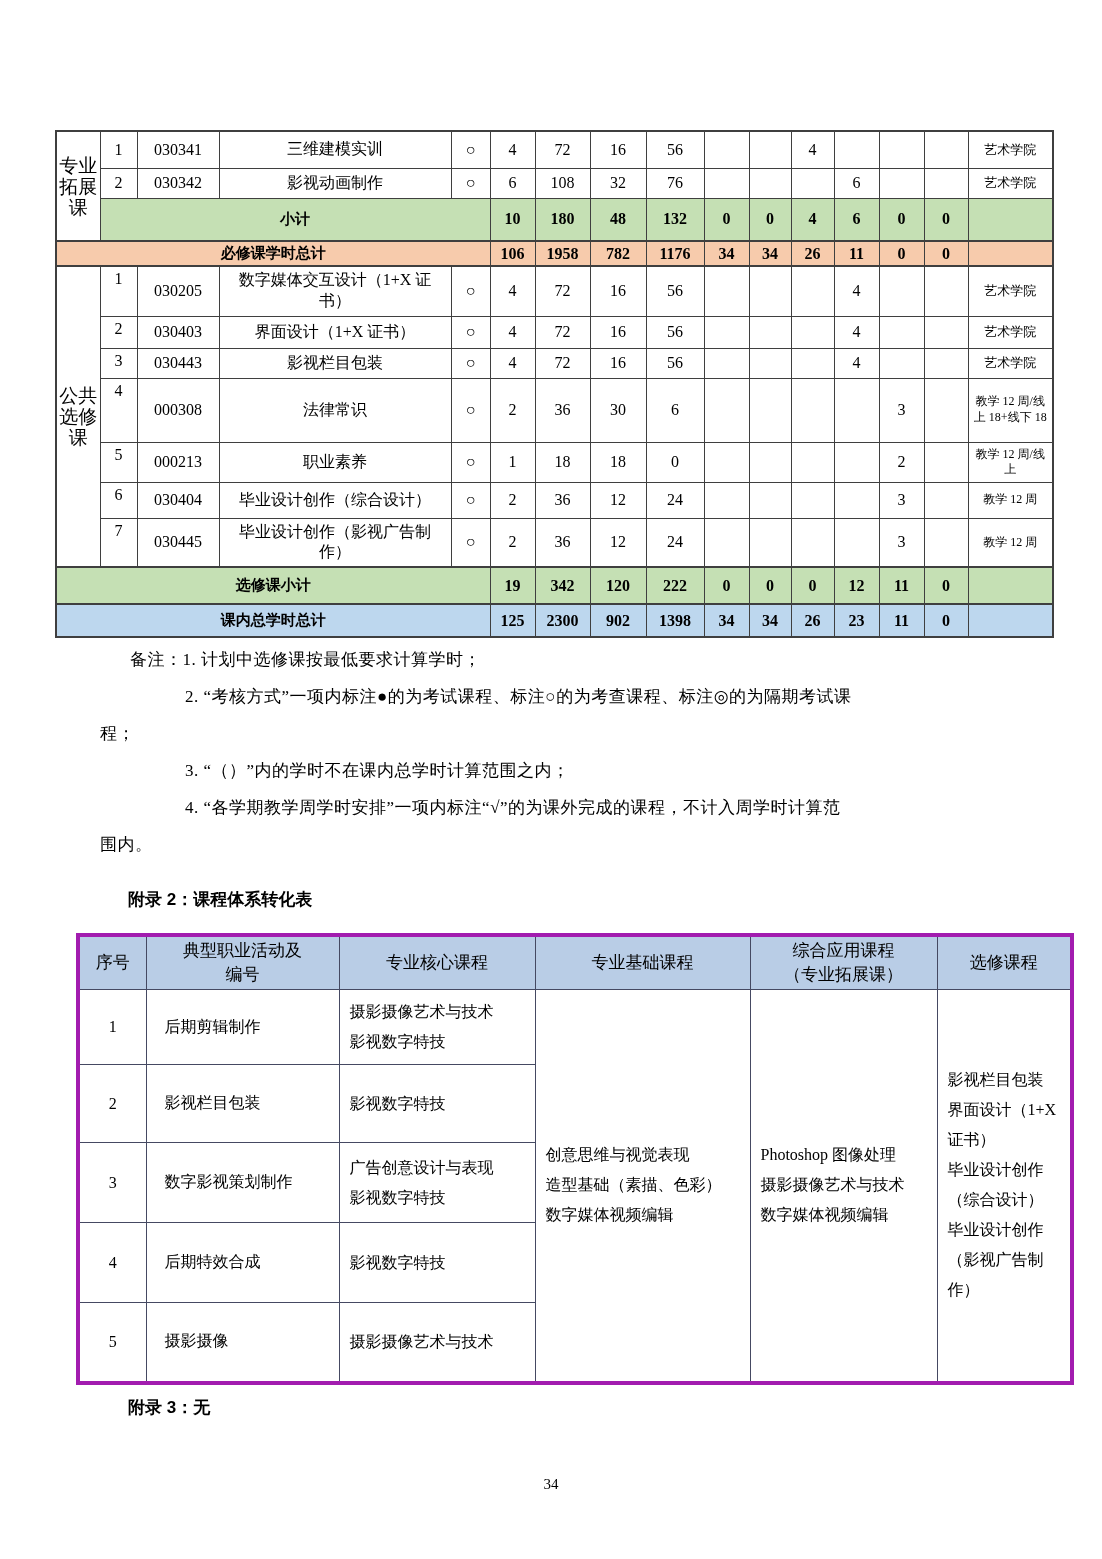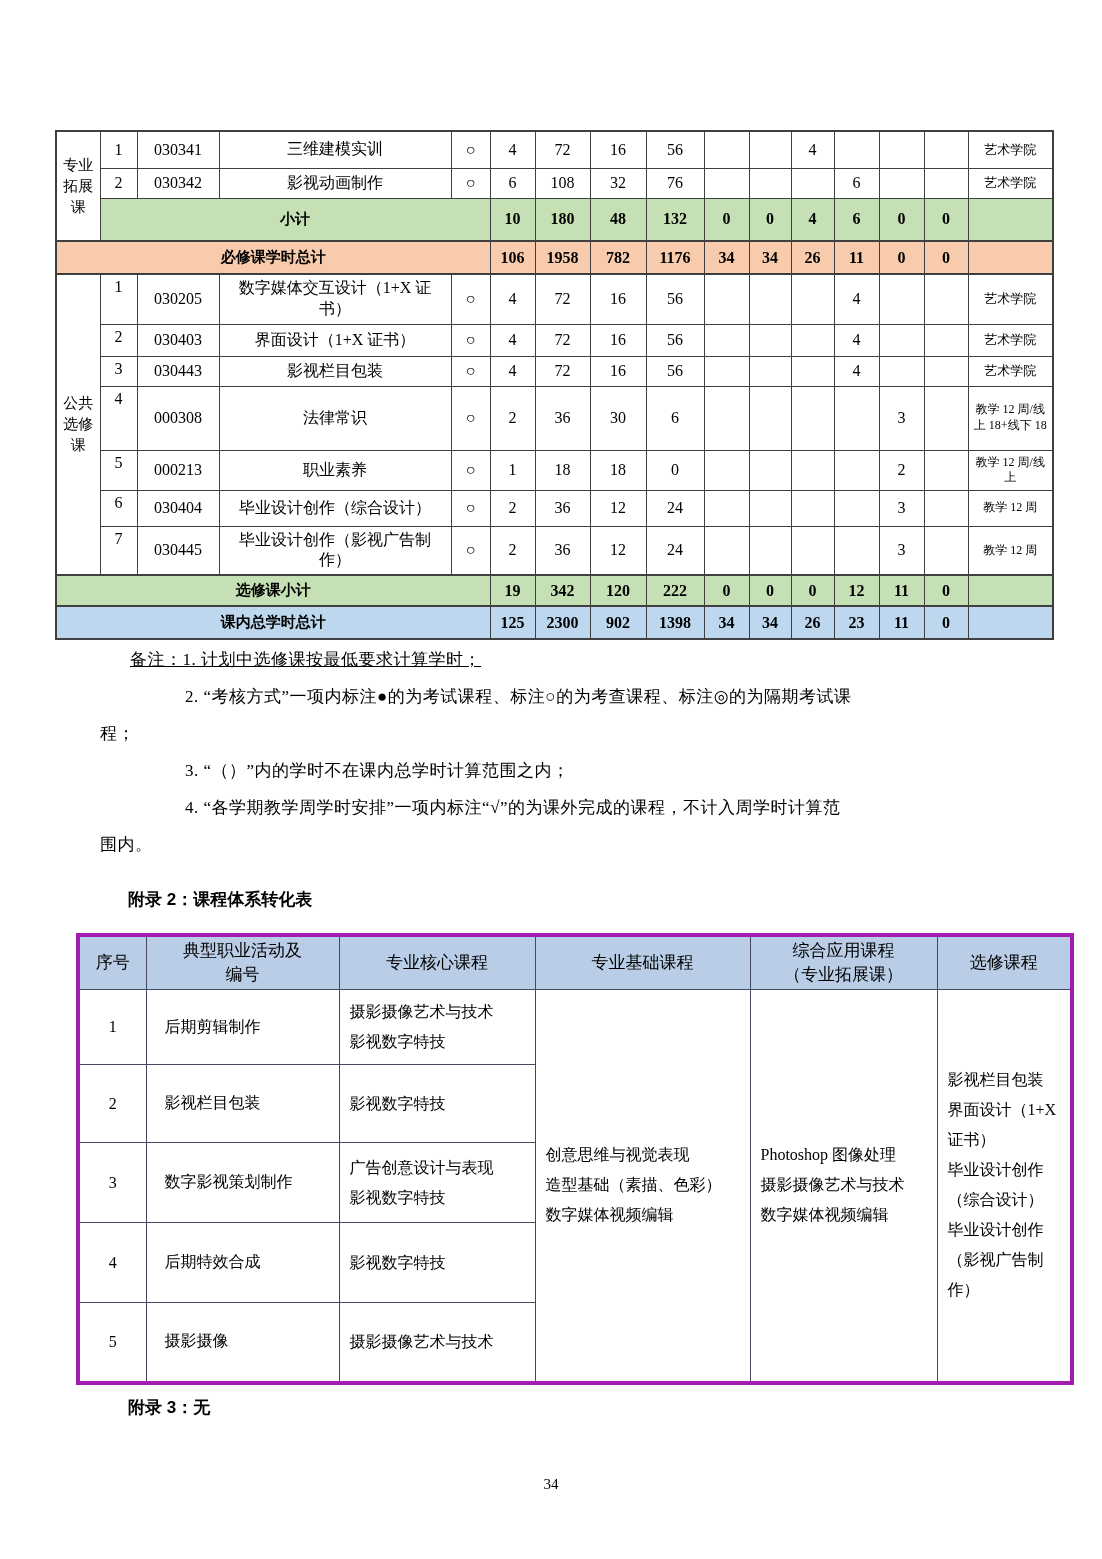--- a/index.html
+++ b/index.html
@@ -20,33 +20,33 @@
     font-size:16px;
   }
   table.tt td{
     border:1px solid #3f3f3f;
     text-align:center;vertical-align:middle;
     padding:0;overflow:hidden;
   }
   table.tt td.name{padding:0 17px;line-height:1.3;}
   table.tt td.remark{font-size:12px;line-height:1.3;padding:4px 2px;}
   table.tt td.remark-col{font-size:13px;}
-  table.tt td.vlabel{white-space:pre-line;line-height:21px;font-size:15px;margin-top:27px;}
+  table.tt td.vlabel{white-space:pre-line;line-height:21px;font-size:19px;margin-top:27px;}
   table.tt td.no-top{vertical-align:top;padding-top:3px;}
   tr.sumrow td{font-weight:bold;}
   tr.sumrow td.sumlabel{font-family:"Liberation Sans","DejaVu Sans",sans-serif;font-size:15px;}
   .bg-green{background:#C5E0B4;}
   .bg-orange{background:#F7CBAC;}
   .bg-blue{background:#BDD7EE;}
   tr.thick-tb td{border-top-width:2px;border-bottom-width:2px;}
   tr.thick-t td{border-top-width:2px;}
   
   .notes{position:absolute;left:100px;top:641px;width:960px;font-size:17px;letter-spacing:0.5px;}
   .note-line{height:37px;line-height:37px;white-space:nowrap;}
-  .ind1{padding-left:30px;text-decoration:underline;}
+  .ind1{padding-left:30px;}
   .ind2{padding-left:85px;}
   
   .apx-title{
     position:absolute;left:128px;
     font-family:"Liberation Sans","DejaVu Sans",sans-serif;
     font-weight:bold;font-size:17px;
   }
   #apx2-title{top:888px;}
   #apx3-title{top:1396px;}
   
@@ -144,21 +144,21 @@
       <td class="bg-green">132</td>
       <td class="bg-green">0</td>
       <td class="bg-green">0</td>
       <td class="bg-green">4</td>
       <td class="bg-green">6</td>
       <td class="bg-green">0</td>
       <td class="bg-green">0</td>
       <td class="bg-green"></td>
     </tr>
 
-    <tr style="height:33px" class="sumrow thick-tb">
+    <tr style="height:25px" class="sumrow thick-tb">
       <td colspan="5" class="sumlabel bg-orange">必修课学时总计</td>
       <td class="bg-orange">106</td>
       <td class="bg-orange">1958</td>
       <td class="bg-orange">782</td>
       <td class="bg-orange">1176</td>
       <td class="bg-orange">34</td>
       <td class="bg-orange">34</td>
       <td class="bg-orange">26</td>
       <td class="bg-orange">11</td>
       <td class="bg-orange">0</td>
@@ -282,21 +282,21 @@
       <td>24</td>
       <td></td>
       <td></td>
       <td></td>
       <td></td>
       <td>3</td>
       <td></td>
       <td class="remark">教学 12 周</td>
     </tr>
 
-    <tr style="height:31px" class="sumrow thick-t">
+    <tr style="height:37px" class="sumrow thick-t">
       <td colspan="5" class="sumlabel bg-green">选修课小计</td>
       <td class="bg-green">19</td>
       <td class="bg-green">342</td>
       <td class="bg-green">120</td>
       <td class="bg-green">222</td>
       <td class="bg-green">0</td>
       <td class="bg-green">0</td>
       <td class="bg-green">0</td>
       <td class="bg-green">12</td>
       <td class="bg-green">11</td>

